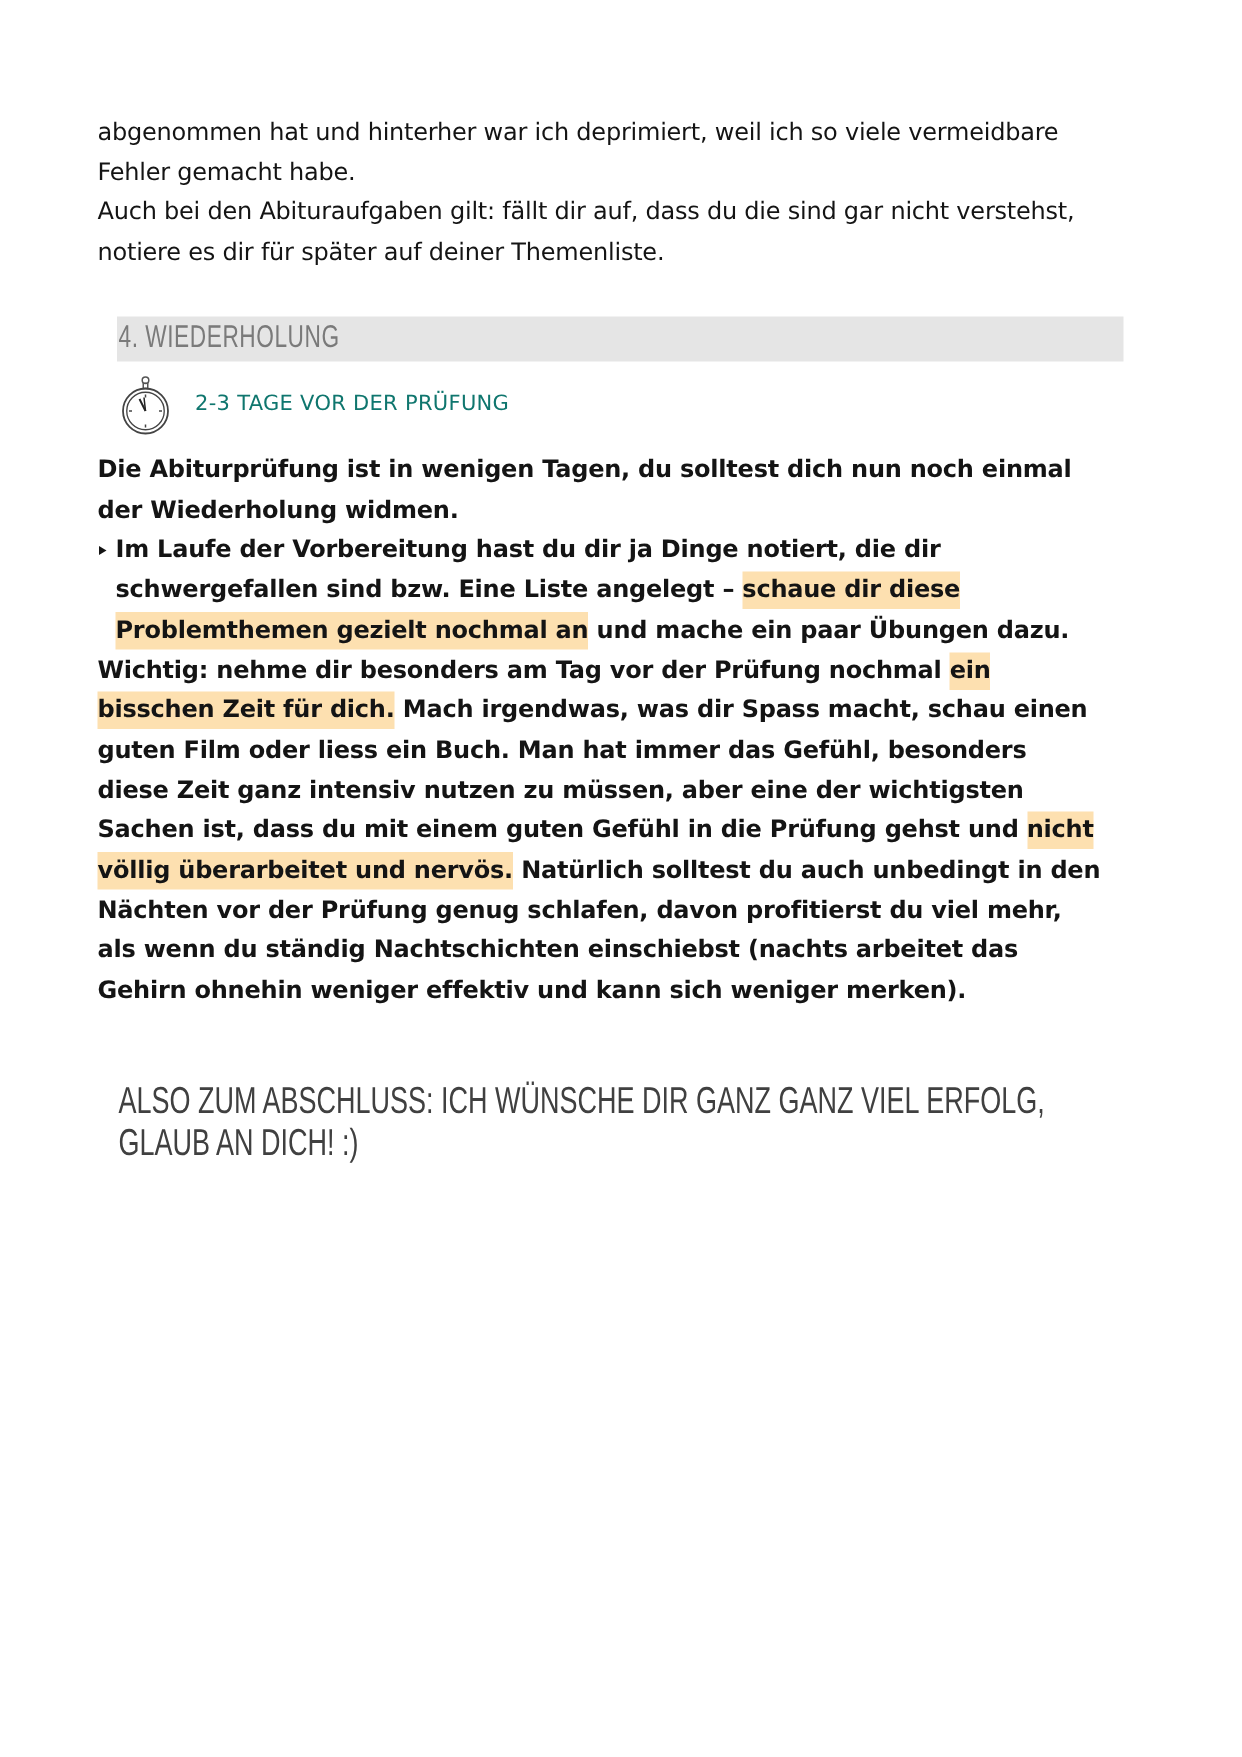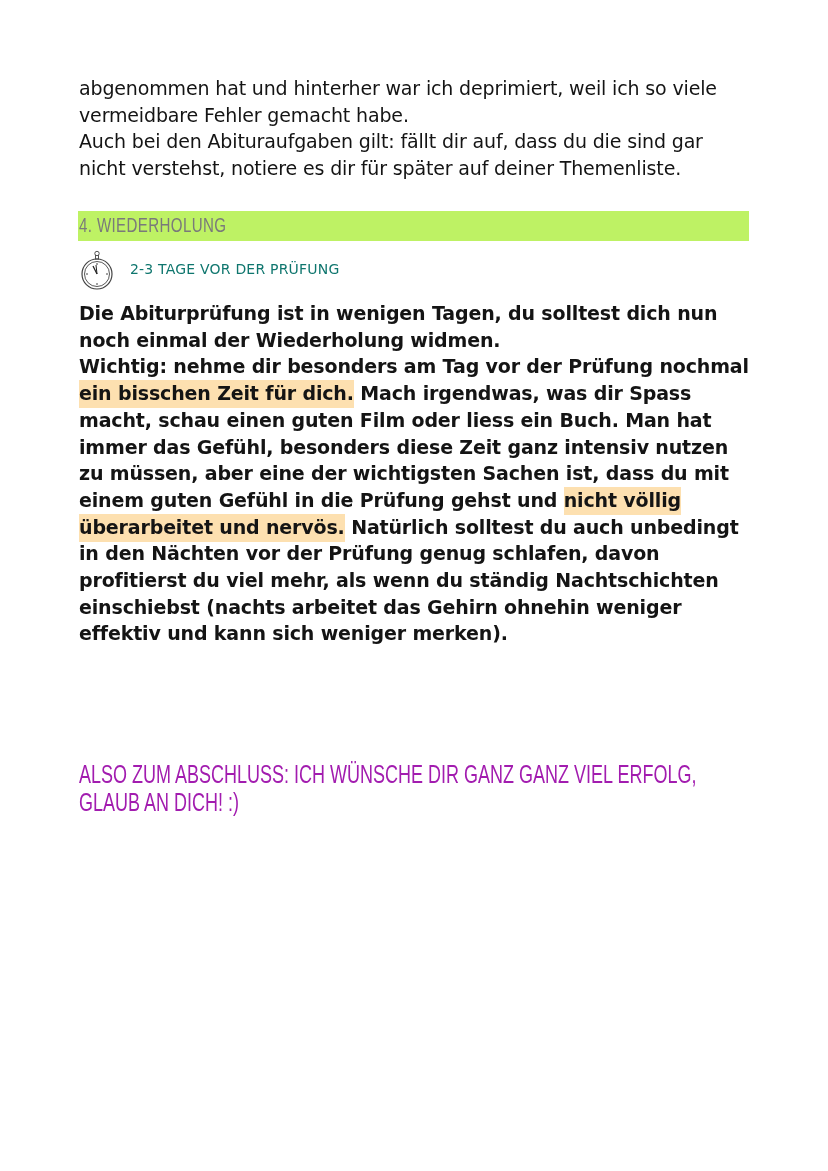--- a/index.html
+++ b/index.html
@@ -1,32 +1,32 @@
 <!DOCTYPE html>
 <html><head>
 <meta charset="utf-8">
 <style>
   html, body { margin: 0; padding: 0; background: #ffffff; }
   body { width: 828px; height: 1171px; position: relative; overflow: hidden;
          font-family: "DejaVu Sans", sans-serif; color: #141414; }
   .page { position: absolute; left: 0; top: 0; width: 828px; height: 1171px; }
-  .para { position: absolute; left: 79px; width: 672px; font-size: 19px; line-height: 26.7px; letter-spacing: -0.15px; }
+  .para { position: absolute; left: 65px; width: 672px; font-size: 16px; line-height: 26.7px; letter-spacing: -0.15px; }
   .para p { margin: 0; }
   .hl { background: #fde0b0; padding: 2px 0 4px 0; }
-  .section-bar { position: absolute; left: 78px; top: 211px; width: 671px; height: 30px; background: #bef264; }
+  .section-bar { position: absolute; left: 78px; top: 211px; width: 671px; height: 30px; background: #e5e5e5; }
   .section-title { position: absolute; left: 1px; top: 2px; font-family: "Liberation Sans Narrow", "Liberation Sans", sans-serif; font-size: 21px; color: #7a7a7a; letter-spacing: 0.5px; transform: scaleX(0.72); transform-origin: left center; white-space: nowrap; }
   .sub-row { position: absolute; left: 79px; top: 250px; height: 42px; width: 600px; }
   .stopwatch { position: absolute; left: 0; top: 0; width: 36px; height: 42px; }
   .sub-title { position: absolute; left: 51px; top: 11px; font-size: 14px; letter-spacing: 0.2px; color: #0f766e; }
   .bullets { list-style: none; margin: 0; padding: 0; }
   .bullets li { position: relative; padding-left: 12px; }
   .bullets li::before { content: ""; position: absolute; left: 1px; top: 11px; width: 0; height: 0;
      border-left: 5px solid #141414; border-top: 3px solid transparent; border-bottom: 3px solid transparent; }
-  .closing { position: absolute; left: 79px; top: 760px; width: 680px; font-family: "Liberation Sans Narrow", "Liberation Sans", sans-serif;
-     font-size: 25px; line-height: 28px; color: #a21caf; }
+  .closing { position: absolute; left: 79px; top: 720px; width: 680px; font-family: "Liberation Sans Narrow", "Liberation Sans", sans-serif;
+     font-size: 25px; line-height: 28px; color: #404040; }
   .closing span { display: inline-block; transform: scaleX(0.72); transform-origin: left center; white-space: nowrap; }
 </style>
 </head>
 <body>
 
 <div class="page">
 
   <div class="para" style="top:75px;">
     <p>abgenommen hat und hinterher war ich deprimiert, weil ich so viele vermeidbare Fehler gemacht habe.</p>
     <p>Auch bei den Abituraufgaben gilt: fällt dir auf, dass du die sind gar nicht verstehst, notiere es dir für später auf deiner Themenliste.</p>
@@ -50,20 +50,23 @@
       </g>
       <line x1="18" y1="24" x2="14" y2="16" stroke="#222" stroke-width="1.3"></line>
       <line x1="18" y1="24" x2="17" y2="15" stroke="#222" stroke-width="1"></line>
     </svg>
     <span class="sub-title">2-3 TAGE VOR DER PRÜFUNG</span>
   </div>
 
   <div class="para" style="top:300px;font-weight:bold;">
     <p>Die Abiturprüfung ist in wenigen Tagen, du solltest dich nun noch einmal der Wiederholung widmen.</p>
     <ul class="bullets">
+      <li>
+        <span>Im Laufe der Vorbereitung hast du dir ja Dinge notiert, die dir schwergefallen sind bzw. Eine Liste angelegt – </span><span class="hl">schaue dir diese Problemthemen gezielt nochmal an</span><span> und mache ein paar Übungen dazu.</span>
+      </li>
     </ul>
     <p><span>Wichtig: nehme dir besonders am Tag vor der Prüfung nochmal </span><span class="hl">ein bisschen Zeit für dich.</span><span> Mach irgendwas, was dir Spass macht, schau einen guten Film oder liess ein Buch. Man hat immer das Gefühl, besonders diese Zeit ganz intensiv nutzen zu müssen, aber eine der wichtigsten Sachen ist, dass du mit einem guten Gefühl in die Prüfung gehst und </span><span class="hl">nicht völlig überarbeitet und nervös.</span><span> Natürlich solltest du auch unbedingt in den Nächten vor der Prüfung genug schlafen, davon profitierst du viel mehr, als wenn du ständig Nachtschichten einschiebst (nachts arbeitet das Gehirn ohnehin weniger effektiv und kann sich weniger merken).</span></p>
   </div>
 
   <div class="closing">
     <span>ALSO ZUM ABSCHLUSS: ICH WÜNSCHE DIR GANZ GANZ VIEL ERFOLG,</span><br>
     <span>GLAUB AN DICH! :)</span>
   </div>
 
 </div>

